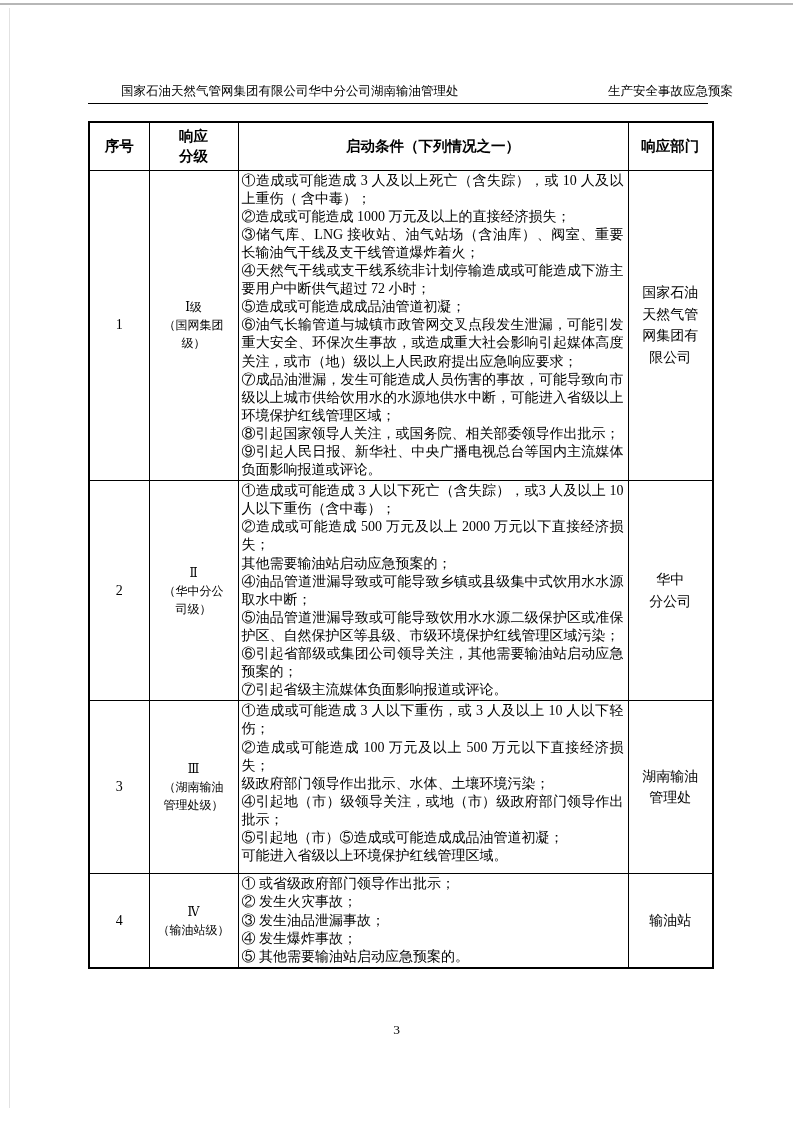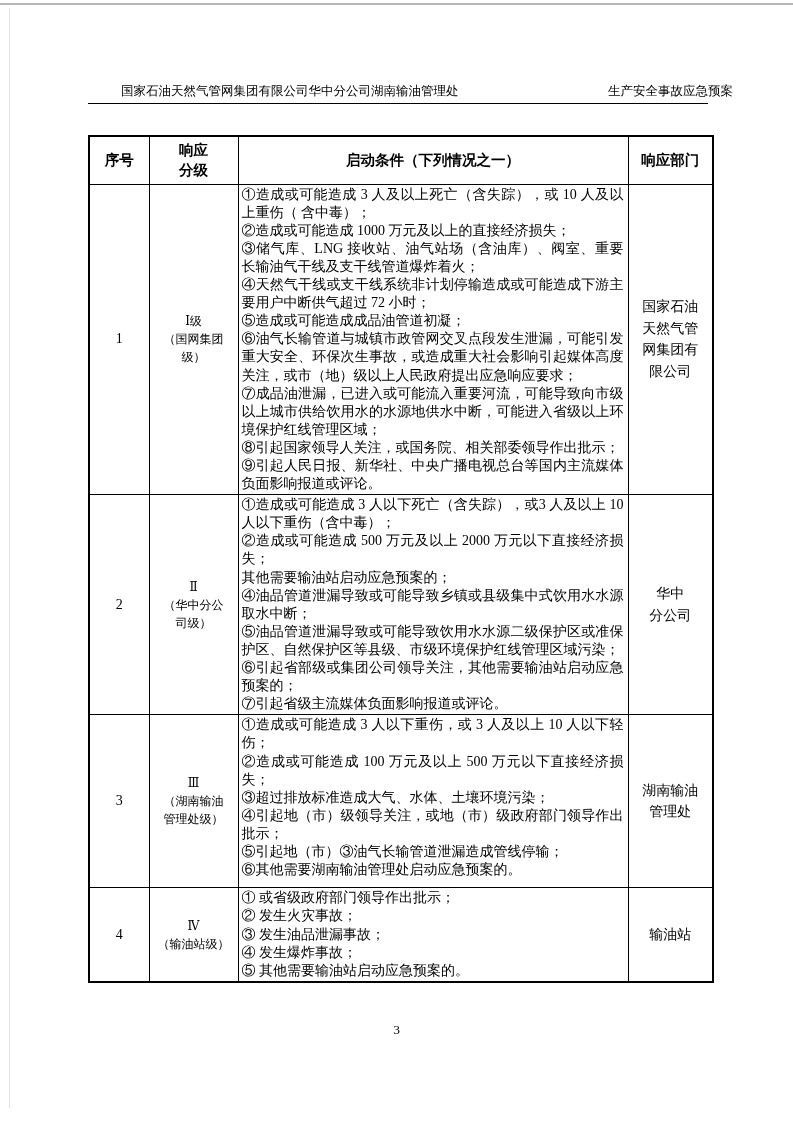--- a/index.html
+++ b/index.html
@@ -22,21 +22,21 @@
   .doc-header {
     position:absolute; top:84px; left:93px; width:612px;
     display:flex; justify-content:space-between; align-items:flex-end;
     font-size:12.5px; line-height:1.2;margin-left:28px;
   }
   .header-rule {
     position:absolute; top:103px; left:88px; width:620px;
     border-top:1.7px solid #000;
   }
   table.levels {
-    position:absolute; top:135px; left:88px;
+    position:absolute; top:121px; left:88px;
     width:624px;
     border-collapse:collapse;
     table-layout:fixed;
     border:2.4px solid #000;
   }
   table.levels th, table.levels td {
     border:1.5px solid #000;
     overflow:hidden;
   }
   table.levels th {
@@ -111,21 +111,21 @@
           <td class="level">Ⅰ级
 （国网集团
 级）</td>
           <td class="cond-cell">
             <div class="cond">①造成或可能造成 3 人及以上死亡（含失踪），或 10 人及以上重伤（ 含中毒）；</div>
             <div class="cond">②造成或可能造成 1000 万元及以上的直接经济损失；</div>
             <div class="cond">③储气库、LNG 接收站、油气站场（含油库）、阀室、重要长输油气干线及支干线管道爆炸着火；</div>
             <div class="cond">④天然气干线或支干线系统非计划停输造成或可能造成下游主要用户中断供气超过 72 小时；</div>
             <div class="cond">⑤造成或可能造成成品油管道初凝；</div>
             <div class="cond">⑥油气长输管道与城镇市政管网交叉点段发生泄漏，可能引发重大安全、环保次生事故，或造成重大社会影响引起媒体高度关注，或市（地）级以上人民政府提出应急响应要求；</div>
-            <div class="cond">⑦成品油泄漏，已进入或可能流入重要河流，可能导致向市级以上城市供给饮用水的水源地供水中断，可能进入省级以上环境保护红线管理区域；</div>
+            <div class="cond">⑦成品油泄漏，发生可能造成人员伤害的事故，可能导致向市级以上城市供给饮用水的水源地供水中断，可能进入省级以上环境保护红线管理区域；</div>
             <div class="cond">⑧引起国家领导人关注，或国务院、相关部委领导作出批示；</div>
             <div class="cond">⑨引起人民日报、新华社、中央广播电视总台等国内主流媒体负面影响报道或评论。</div>
           </td>
           <td class="dept">国家石油
 天然气管
 网集团有
 限公司</td>
         </tr>
         <tr>
           <td class="no">2</td>
@@ -145,24 +145,24 @@
 分公司</td>
         </tr>
         <tr>
           <td class="no">3</td>
           <td class="level">Ⅲ
 （湖南输油
 管理处级）</td>
           <td class="cond-cell">
             <div class="cond">①造成或可能造成 3 人以下重伤，或 3 人及以上 10 人以下轻伤；</div>
             <div class="cond">②造成或可能造成 100 万元及以上 500 万元以下直接经济损失；</div>
-            <div class="cond">③超过排放标准造成大气、水体、土壤环境污染；</div>
+            <div class="cond">级政府部门领导作出批示、水体、土壤环境污染；</div>
             <div class="cond">④引起地（市）级领导关注，或地（市）级政府部门领导作出批示；</div>
-            <div class="cond">⑤引起地（市）③油气长输管道泄漏造成管线停输；</div>
-            <div class="cond">⑥其他需要湖南输油管理处启动应急预案的。</div>
+            <div class="cond">⑤引起地（市）⑤造成或可能造成成品油管道初凝；</div>
+            <div class="cond">可能进入省级以上环境保护红线管理区域。</div>
           </td>
           <td class="dept">湖南输油
 管理处</td>
         </tr>
         <tr>
           <td class="no">4</td>
           <td class="level">Ⅳ
 （输油站级）</td>
           <td class="cond-cell">
             <div class="cond">① 或省级政府部门领导作出批示；</div>

